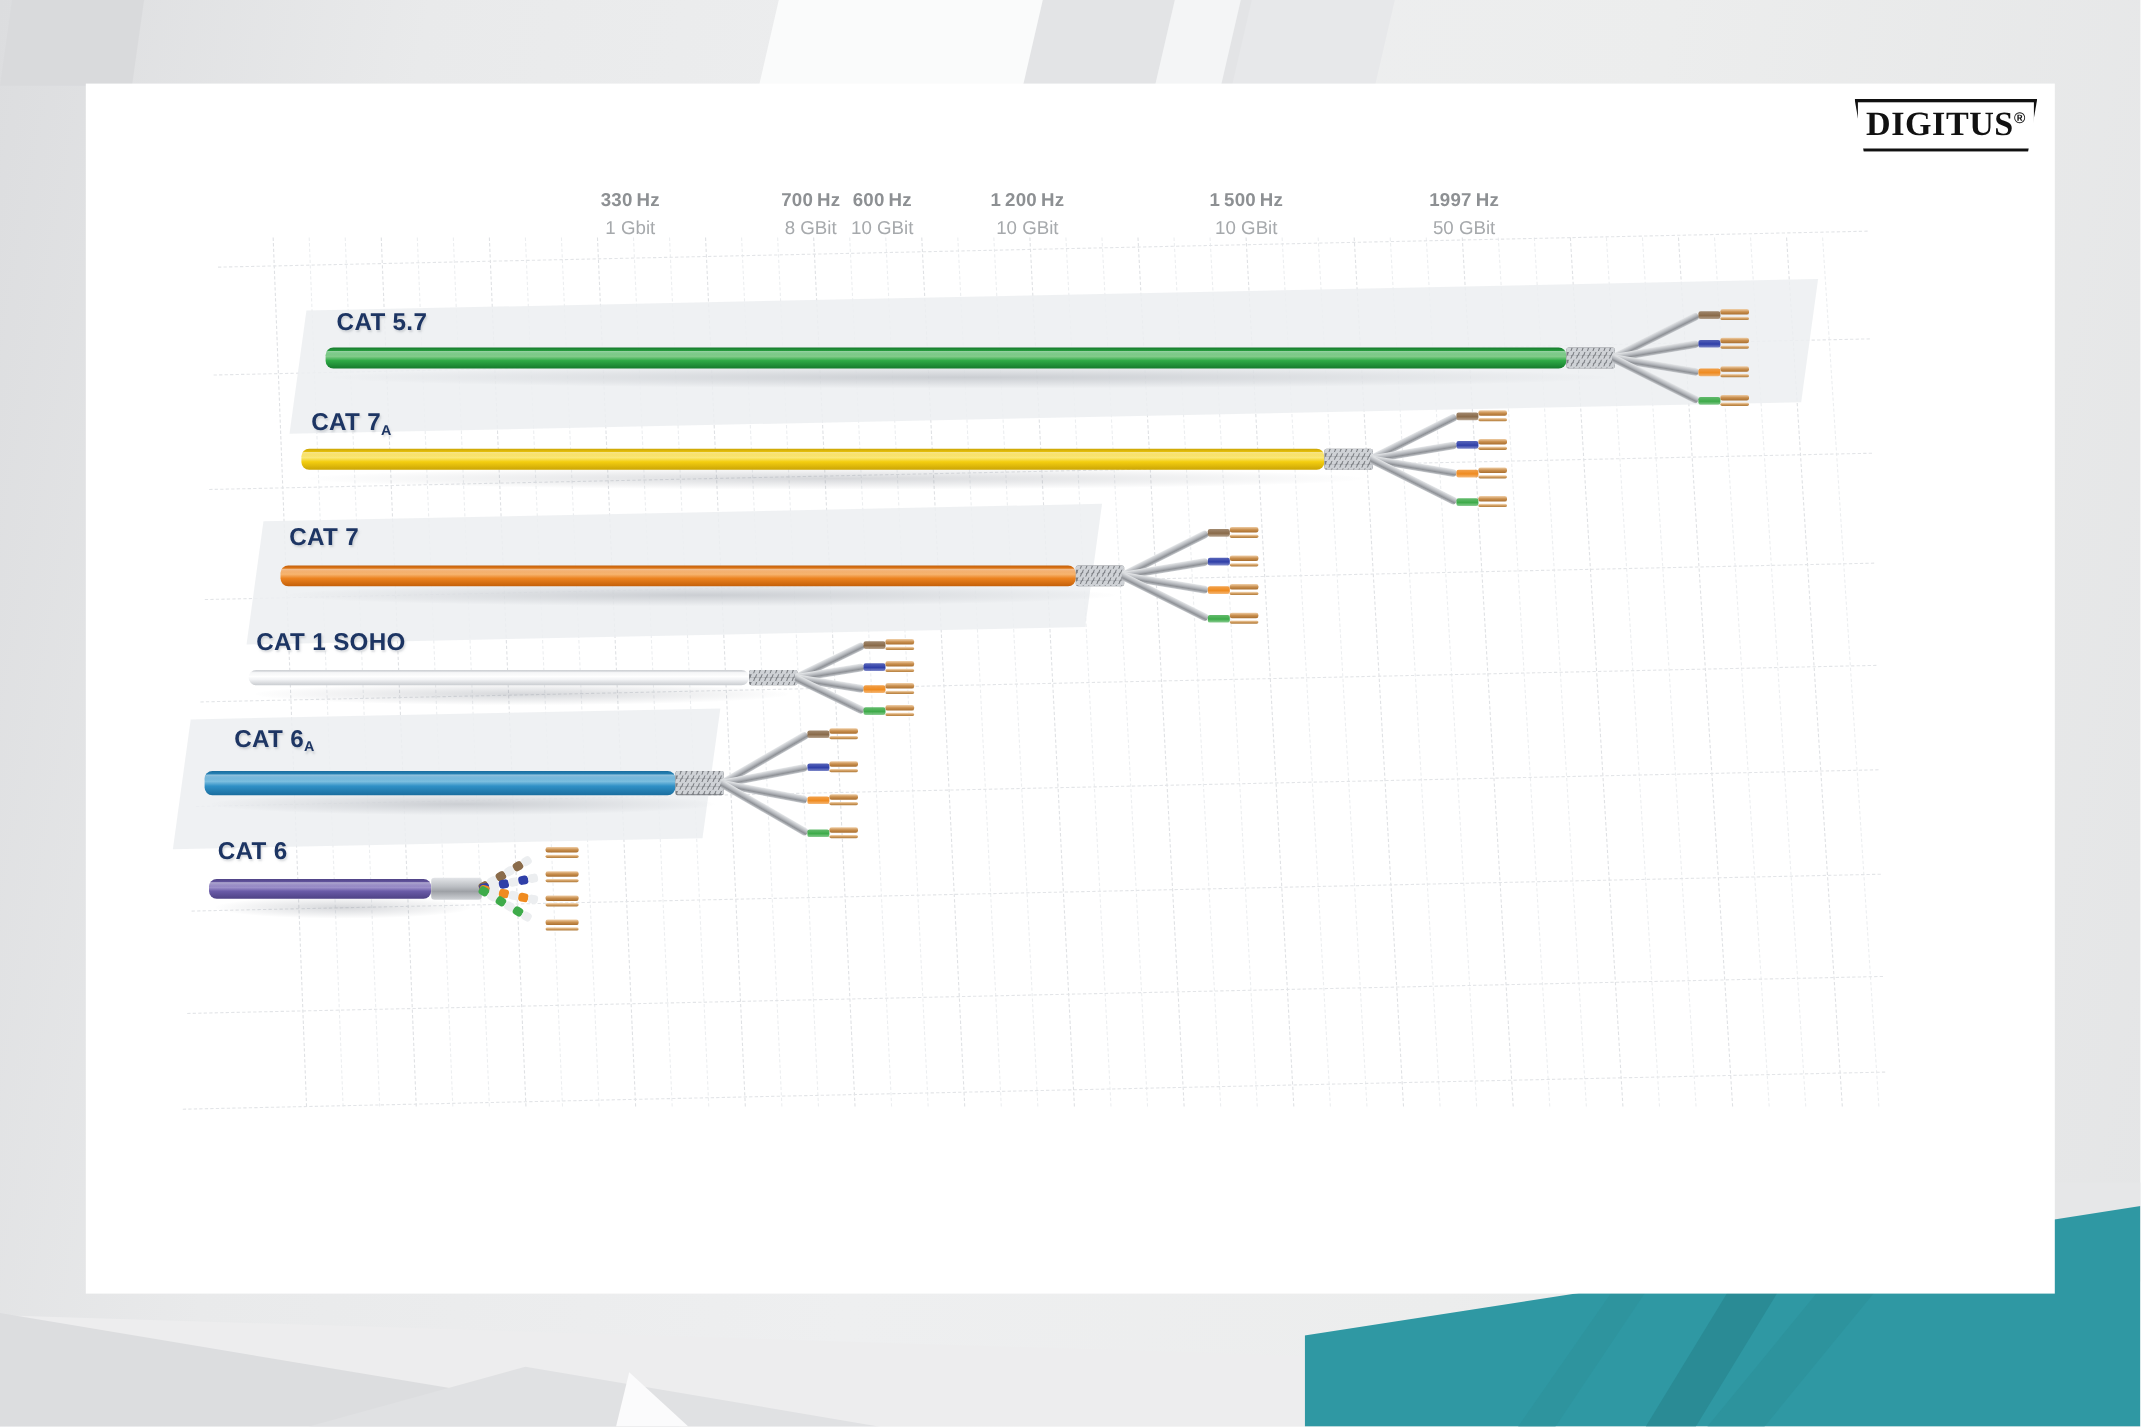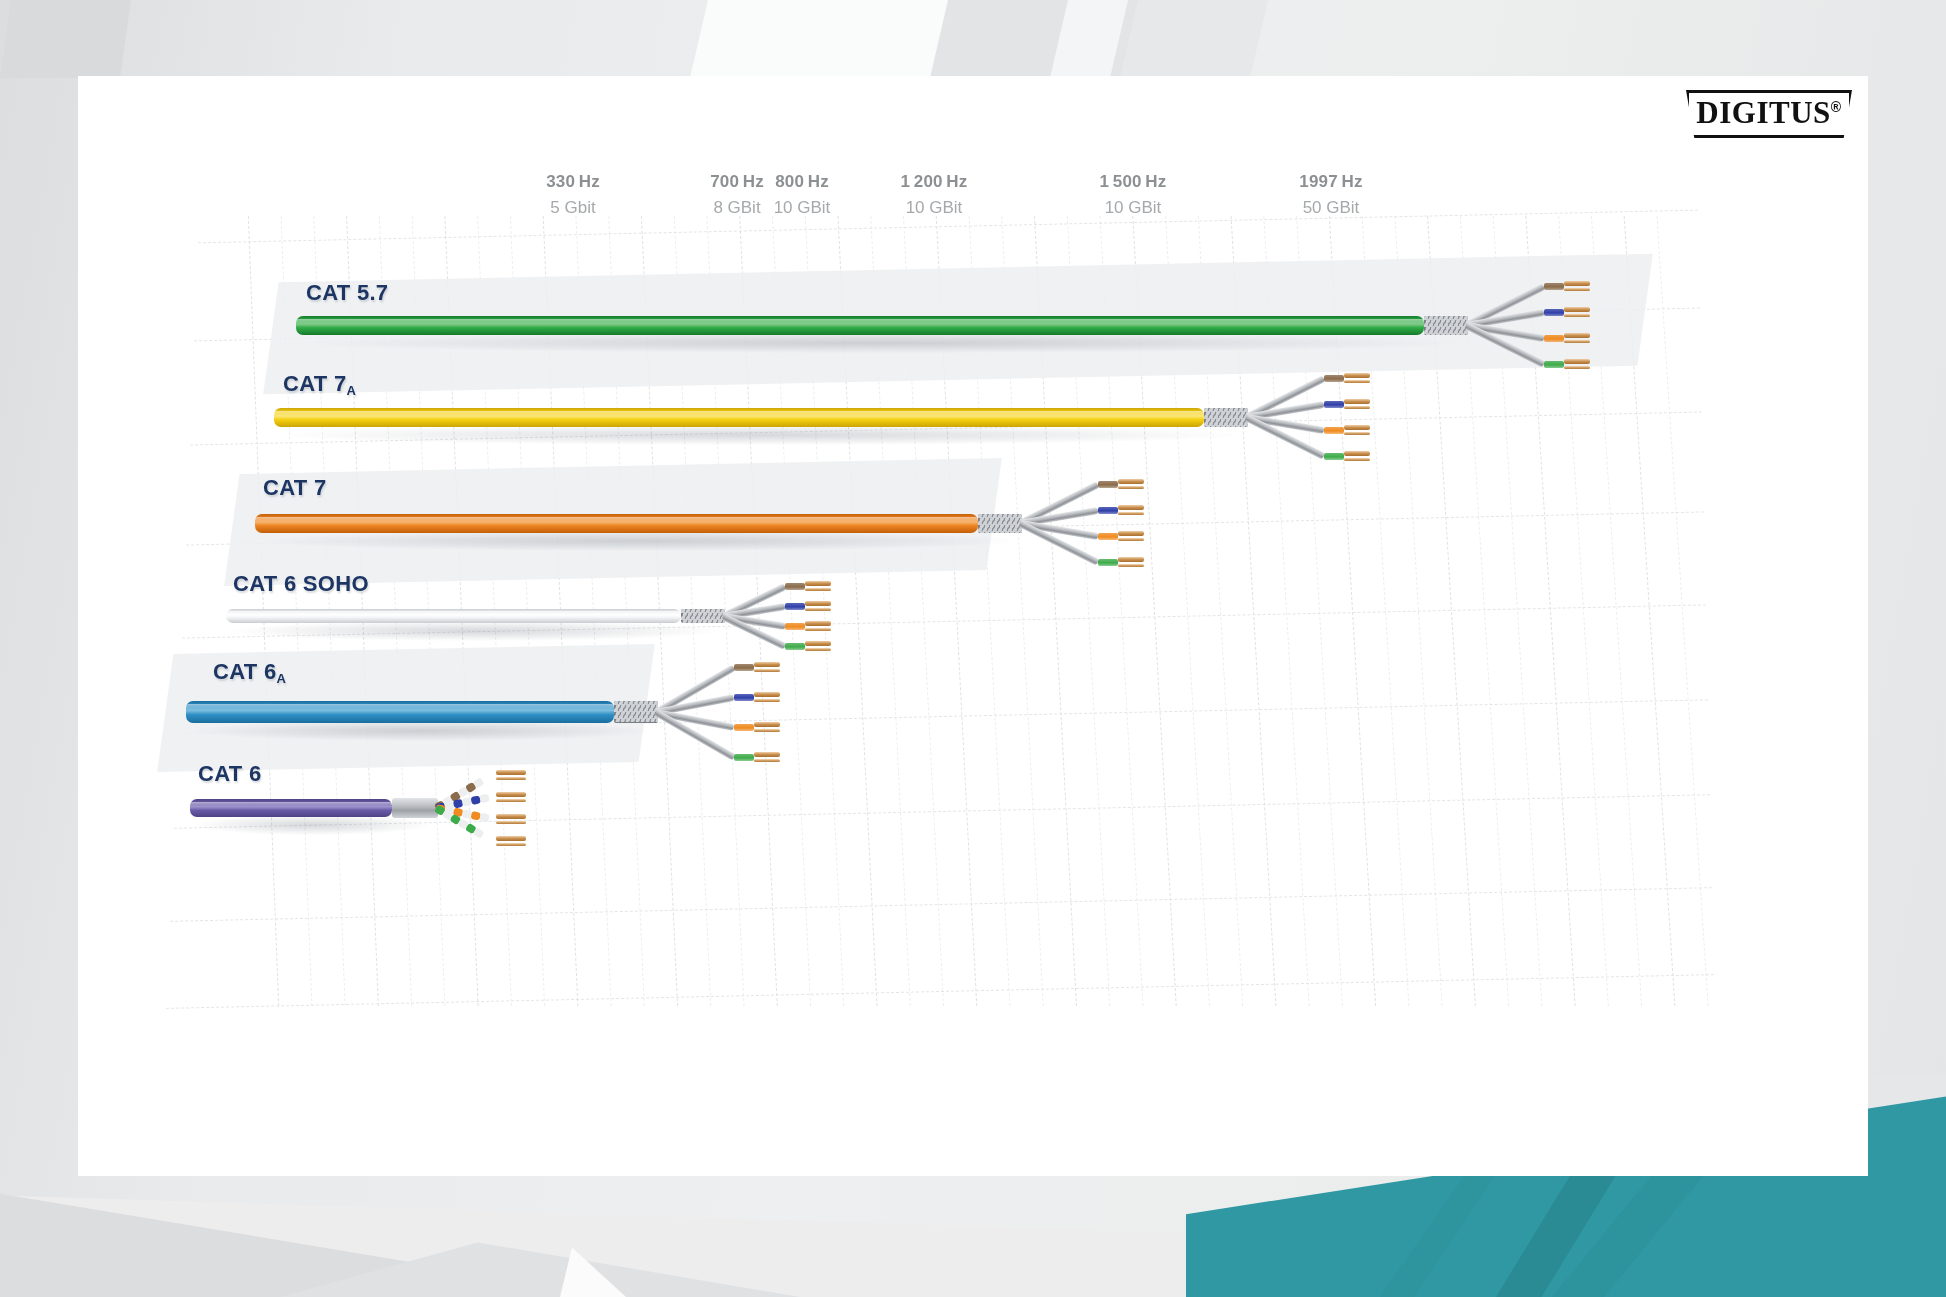--- a/index.html
+++ b/index.html
@@ -221,28 +221,28 @@
 
   <div id="bands">
       <div class="band" style="left: 195px; top: 192px; width: 1370px; height: 112px; transform: skewX(-9deg) rotate(-1.2deg);"></div>
       <div class="band" style="left: 155px; top: 390px; width: 760px; height: 112px; transform: skewX(-9deg) rotate(-1.2deg);"></div>
       <div class="band" style="left: 88px; top: 573px; width: 480px; height: 118px; transform: skewX(-9deg) rotate(-1.2deg);"></div>
     </div>
 
   <div class="scale" id="scale">
       <div class="scale-col" style="left: 435px; top: 96px; width: 120px;">
         <div class="scale-hz">330 Hz</div>
-        <div class="scale-gb">5 Gbit</div>
+        <div class="scale-gb">1 Gbit</div>
       </div>
       <div class="scale-col" style="left: 599px; top: 96px; width: 120px;">
         <div class="scale-hz">700 Hz</div>
         <div class="scale-gb">8 GBit</div>
       </div>
       <div class="scale-col" style="left: 664px; top: 96px; width: 120px;">
-        <div class="scale-hz">800 Hz</div>
+        <div class="scale-hz">600 Hz</div>
         <div class="scale-gb">10 GBit</div>
       </div>
       <div class="scale-col" style="left: 796px; top: 96px; width: 120px;">
         <div class="scale-hz">1 200 Hz</div>
         <div class="scale-gb">10 GBit</div>
       </div>
       <div class="scale-col" style="left: 995px; top: 96px; width: 120px;">
         <div class="scale-hz">1 500 Hz</div>
         <div class="scale-gb">10 GBit</div>
       </div>
@@ -478,21 +478,21 @@
         <div class="pair-jacketed" style="left: 942px; top: 444px; width: 79.0759px; transform-origin: left center; transform: rotate(9.46232deg);"></div>
         <div class="pair-tip" style="left: 1020px; top: 457px; width: 20px; background: linear-gradient(rgba(239, 139, 32, 0.8), rgb(239, 139, 32) 55%, rgba(239, 139, 32, 0.6));"></div>
         <div class="pair-cu" style="left: 1040px; top: 455px; width: 26px;"></div>
         <div class="pair-cu2" style="left: 1040px; top: 462px; width: 26px;"></div>
         <div class="pair-jacketed" style="left: 942px; top: 444px; width: 87.2067px; transform-origin: left center; transform: rotate(26.5651deg);"></div>
         <div class="pair-tip" style="left: 1020px; top: 483px; width: 20px; background: linear-gradient(rgba(62, 171, 74, 0.8), rgb(62, 171, 74) 55%, rgba(62, 171, 74, 0.6));"></div>
         <div class="pair-cu" style="left: 1040px; top: 481px; width: 26px;"></div>
         <div class="pair-cu2" style="left: 1040px; top: 488px; width: 26px;"></div>
       </div>
       <div class="cable-row" style="left: 0px; top: 0px; width: 100%; height: 100%;">
-        <div class="cable-label" style="left: 155px; top: 495px;">CAT 6 SOHO</div>
+        <div class="cable-label" style="left: 155px; top: 495px;">CAT 1 SOHO</div>
         <div class="jacket-shadow" style="left: 154px; top: 545px; width: 485px; height: 20px;"></div>
         <div class="jacket" style="left: 148px; top: 533px; width: 455px; height: 14px; background: linear-gradient(rgb(201, 204, 208) 0%, rgb(242, 243, 245) 22%, rgb(255, 255, 255) 42%, rgb(242, 243, 245) 62%, rgb(201, 204, 208) 100%);"></div>
         <div class="braid" style="left: 603px; top: 533px; width: 44px; height: 14px; border-radius: 2px;">
           <i style="left: 0px; top: 0px;"></i>
           <i style="left: 5px; top: 0px;"></i>
           <i style="left: 10px; top: 0px;"></i>
           <i style="left: 15px; top: 0px;"></i>
           <i style="left: 20px; top: 0px;"></i>
           <i style="left: 25px; top: 0px;"></i>
           <i style="left: 30px; top: 0px;"></i>

